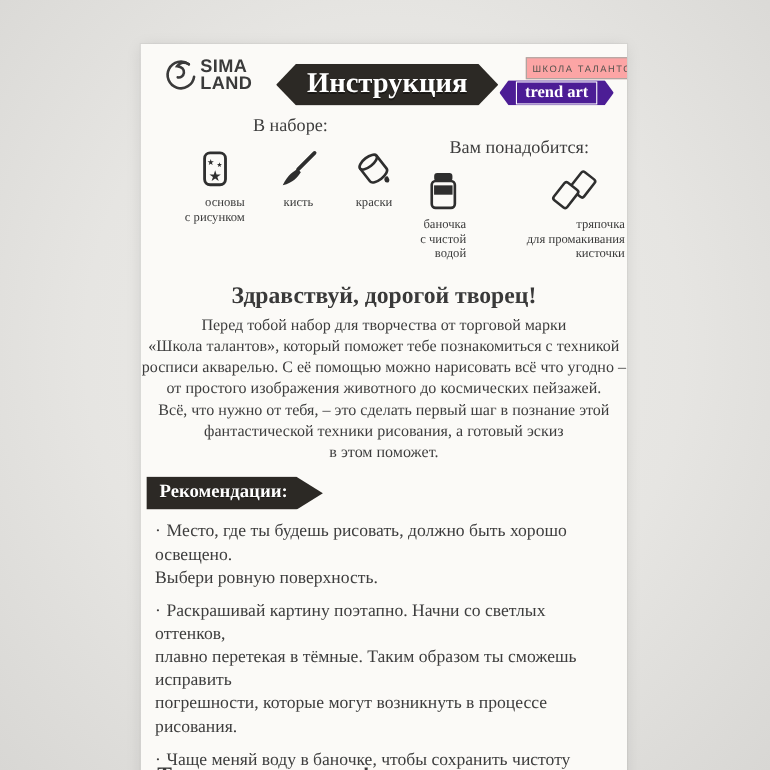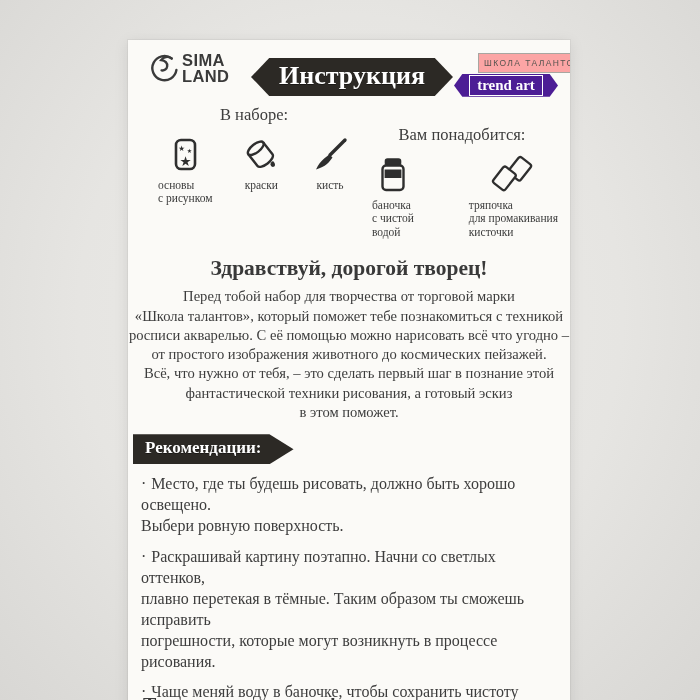--- a/index.html
+++ b/index.html
@@ -39,29 +39,29 @@
     font-family:"Liberation Sans","DejaVu Sans",sans-serif;
     font-size:8.5px; letter-spacing:1.4px; color:#55534e; padding:4px 5px; white-space:nowrap;margin-left:24px;
   }
   .badge-ribbon {
     margin-top:1px; background:#4c1d95; color:#fff;
     clip-path: polygon(0 50%, 8% 0, 92% 0, 100% 50%, 92% 100%, 8% 100%);
     font-size:15px; font-weight:bold; padding:1px 0; line-height:1.35;
   }
   .badge-ribbon span { display:inline-block; border:1px solid #fff; padding:0 7px; line-height:1.25; }
   
-  .cols { display:flex; margin-top:8px; padding-left:30px; }
+  .cols { display:flex; margin-top:8px; padding-left:40px; }
   .col1 { width:192px; }
   .col2 { width:196px; margin-left:14px;margin-top:20px; }
   .col-label { text-align:center; font-size:16.5px; color:#3d3d3d; }
   .icons-row { display:flex; justify-content:space-between; margin-top:9px; align-items:flex-start; }
   .icon-item { display:flex; flex-direction:column; align-items:center; }
   .icon-item svg { height:42px; }
   .caption {
-    margin-top:3px; font-size:11.5px; line-height:1.18; text-align:left;
+    margin-top:3px; font-size:11.5px; line-height:1.18; text-align:right;
     color:#3c3c3c; white-space:pre-line;
   }
   
   .greeting-title { margin-top:17px; text-align:center; font-size:21.5px; font-weight:bold; color:#393939; }
   .greeting-body {
     margin-top:6px; text-align:center; font-size:14.6px; line-height:1.32;
     color:#3d3d3d; white-space:pre-line;
   }
   
   .reco-banner {
@@ -119,34 +119,34 @@
             <rect x="11" y="5" width="19" height="29" rx="5" fill="none" stroke="#2f2f2f" stroke-width="2.6"></rect>
             <text x="16.5" y="16" font-size="7.5" text-anchor="middle" fill="#2f2f2f">★</text>
             <text x="24.5" y="17.5" font-size="6" text-anchor="middle" fill="#2f2f2f">★</text>
             <text x="20.5" y="30.5" font-size="13.5" text-anchor="middle" fill="#2f2f2f">★</text>
           </svg>
           <div class="caption">основы
 с рисунком</div>
         </div>
         <div class="icon-item">
           <svg viewBox="0 0 40 40" width="40">
+            <line x1="35" y1="5" x2="20" y2="20" stroke="#2e2e2e" stroke-width="3.4" stroke-linecap="round"></line>
+            <path d="M19.5 19.5 C15.5 22.5 11 24.5 6 34.5 C16 31.5 19 27.5 22.5 22.5 Z" fill="#2e2e2e"></path>
+          </svg>
+          <div class="caption">кисть</div>
+        </div>
+        <div class="icon-item">
+          <svg viewBox="0 0 40 40" width="40">
             <g transform="rotate(-38 20 20)" fill="none" stroke="#2e2e2e" stroke-width="2.4">
               <ellipse cx="20" cy="11.5" rx="9.5" ry="4.2"></ellipse>
               <path d="M10.5 11.5 L10.5 26.5 a9.5 4.2 0 0 0 19 0 L29.5 11.5"></path>
             </g>
             <path d="M32 26 q3.2 3.4 1.3 5.6 q-3.2 1.2 -3.9 -2 q-.3 -2.2 2.6 -3.6" fill="#2e2e2e"></path>
           </svg>
           <div class="caption">краски</div>
-        </div>
-        <div class="icon-item">
-          <svg viewBox="0 0 40 40" width="40">
-            <line x1="35" y1="5" x2="20" y2="20" stroke="#2e2e2e" stroke-width="3.4" stroke-linecap="round"></line>
-            <path d="M19.5 19.5 C15.5 22.5 11 24.5 6 34.5 C16 31.5 19 27.5 22.5 22.5 Z" fill="#2e2e2e"></path>
-          </svg>
-          <div class="caption">кисть</div>
         </div>
       </div>
     </div>
     <div class="col2">
       <div class="col-label">Вам понадобится:</div>
       <div class="icons-row">
         <div class="icon-item" style="margin-left:8px">
           <svg viewBox="0 0 40 40" width="40">
             <rect x="12.5" y="4" width="15" height="6" rx="2" fill="#2e2e2e" stroke="#2e2e2e" stroke-width="1.6"></rect>
             <rect x="9.5" y="10.5" width="21" height="24.5" rx="3.5" fill="none" stroke="#2e2e2e" stroke-width="2.4"></rect>

